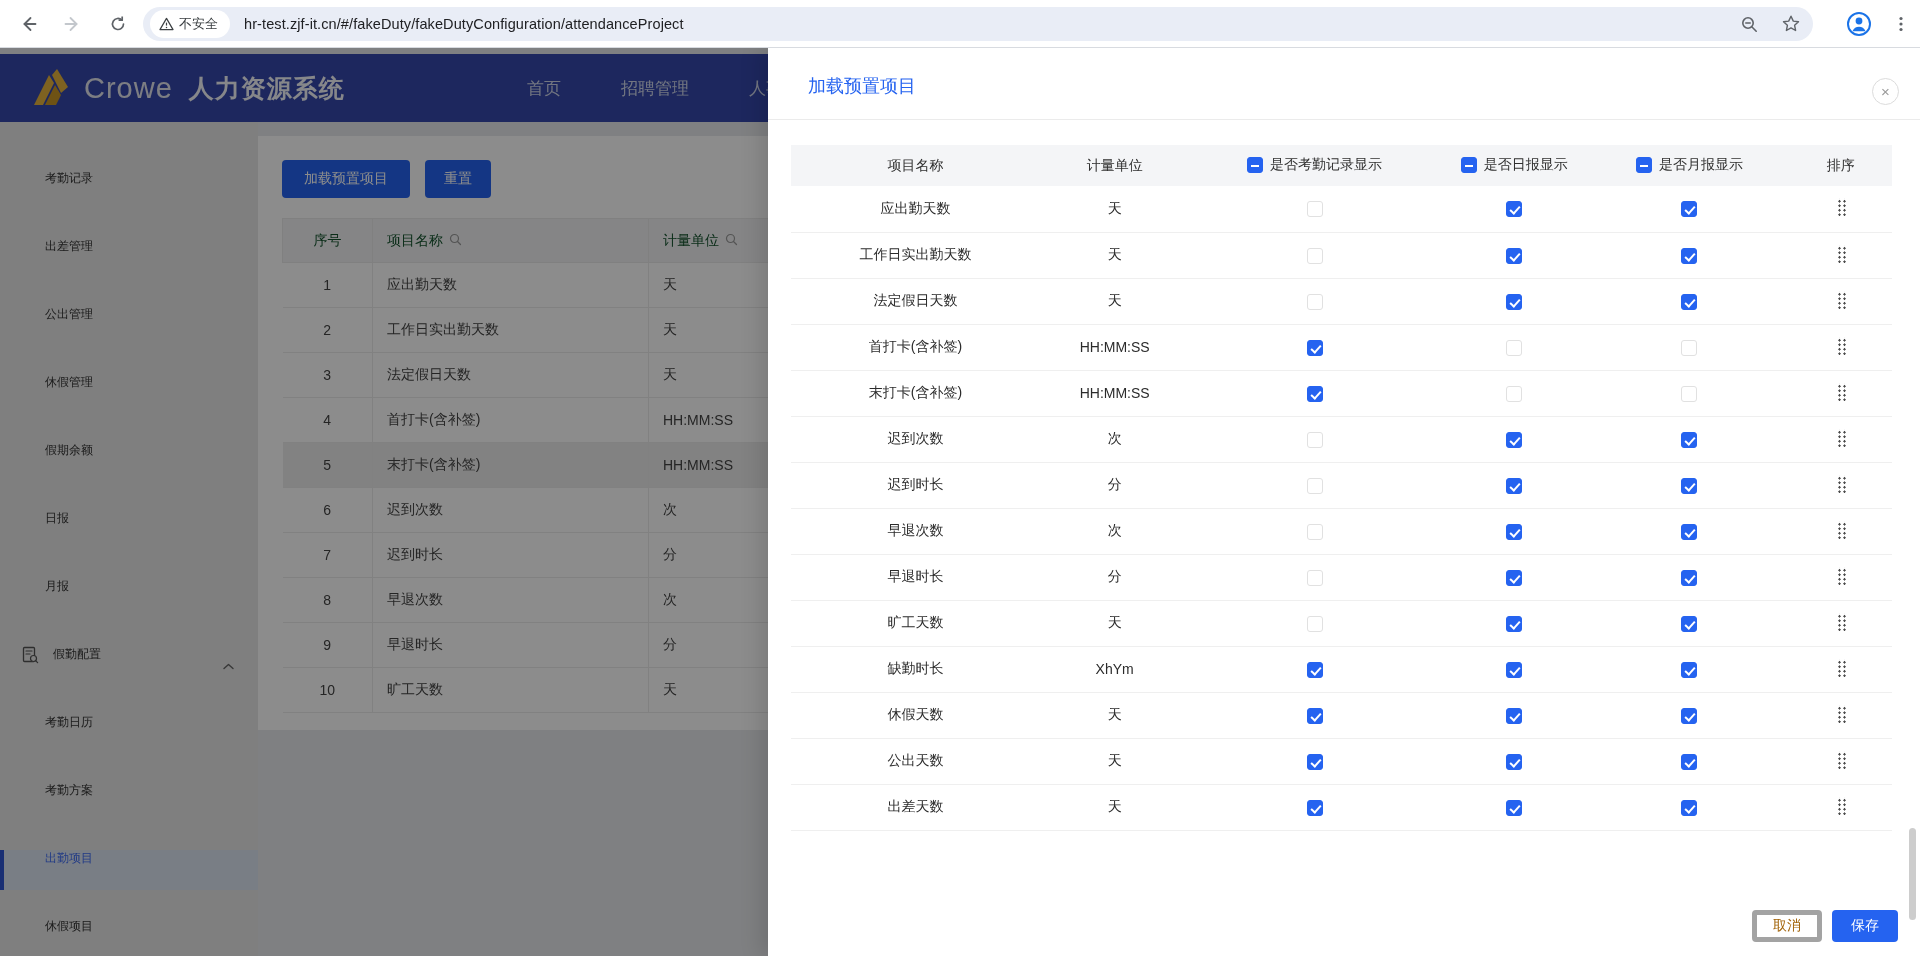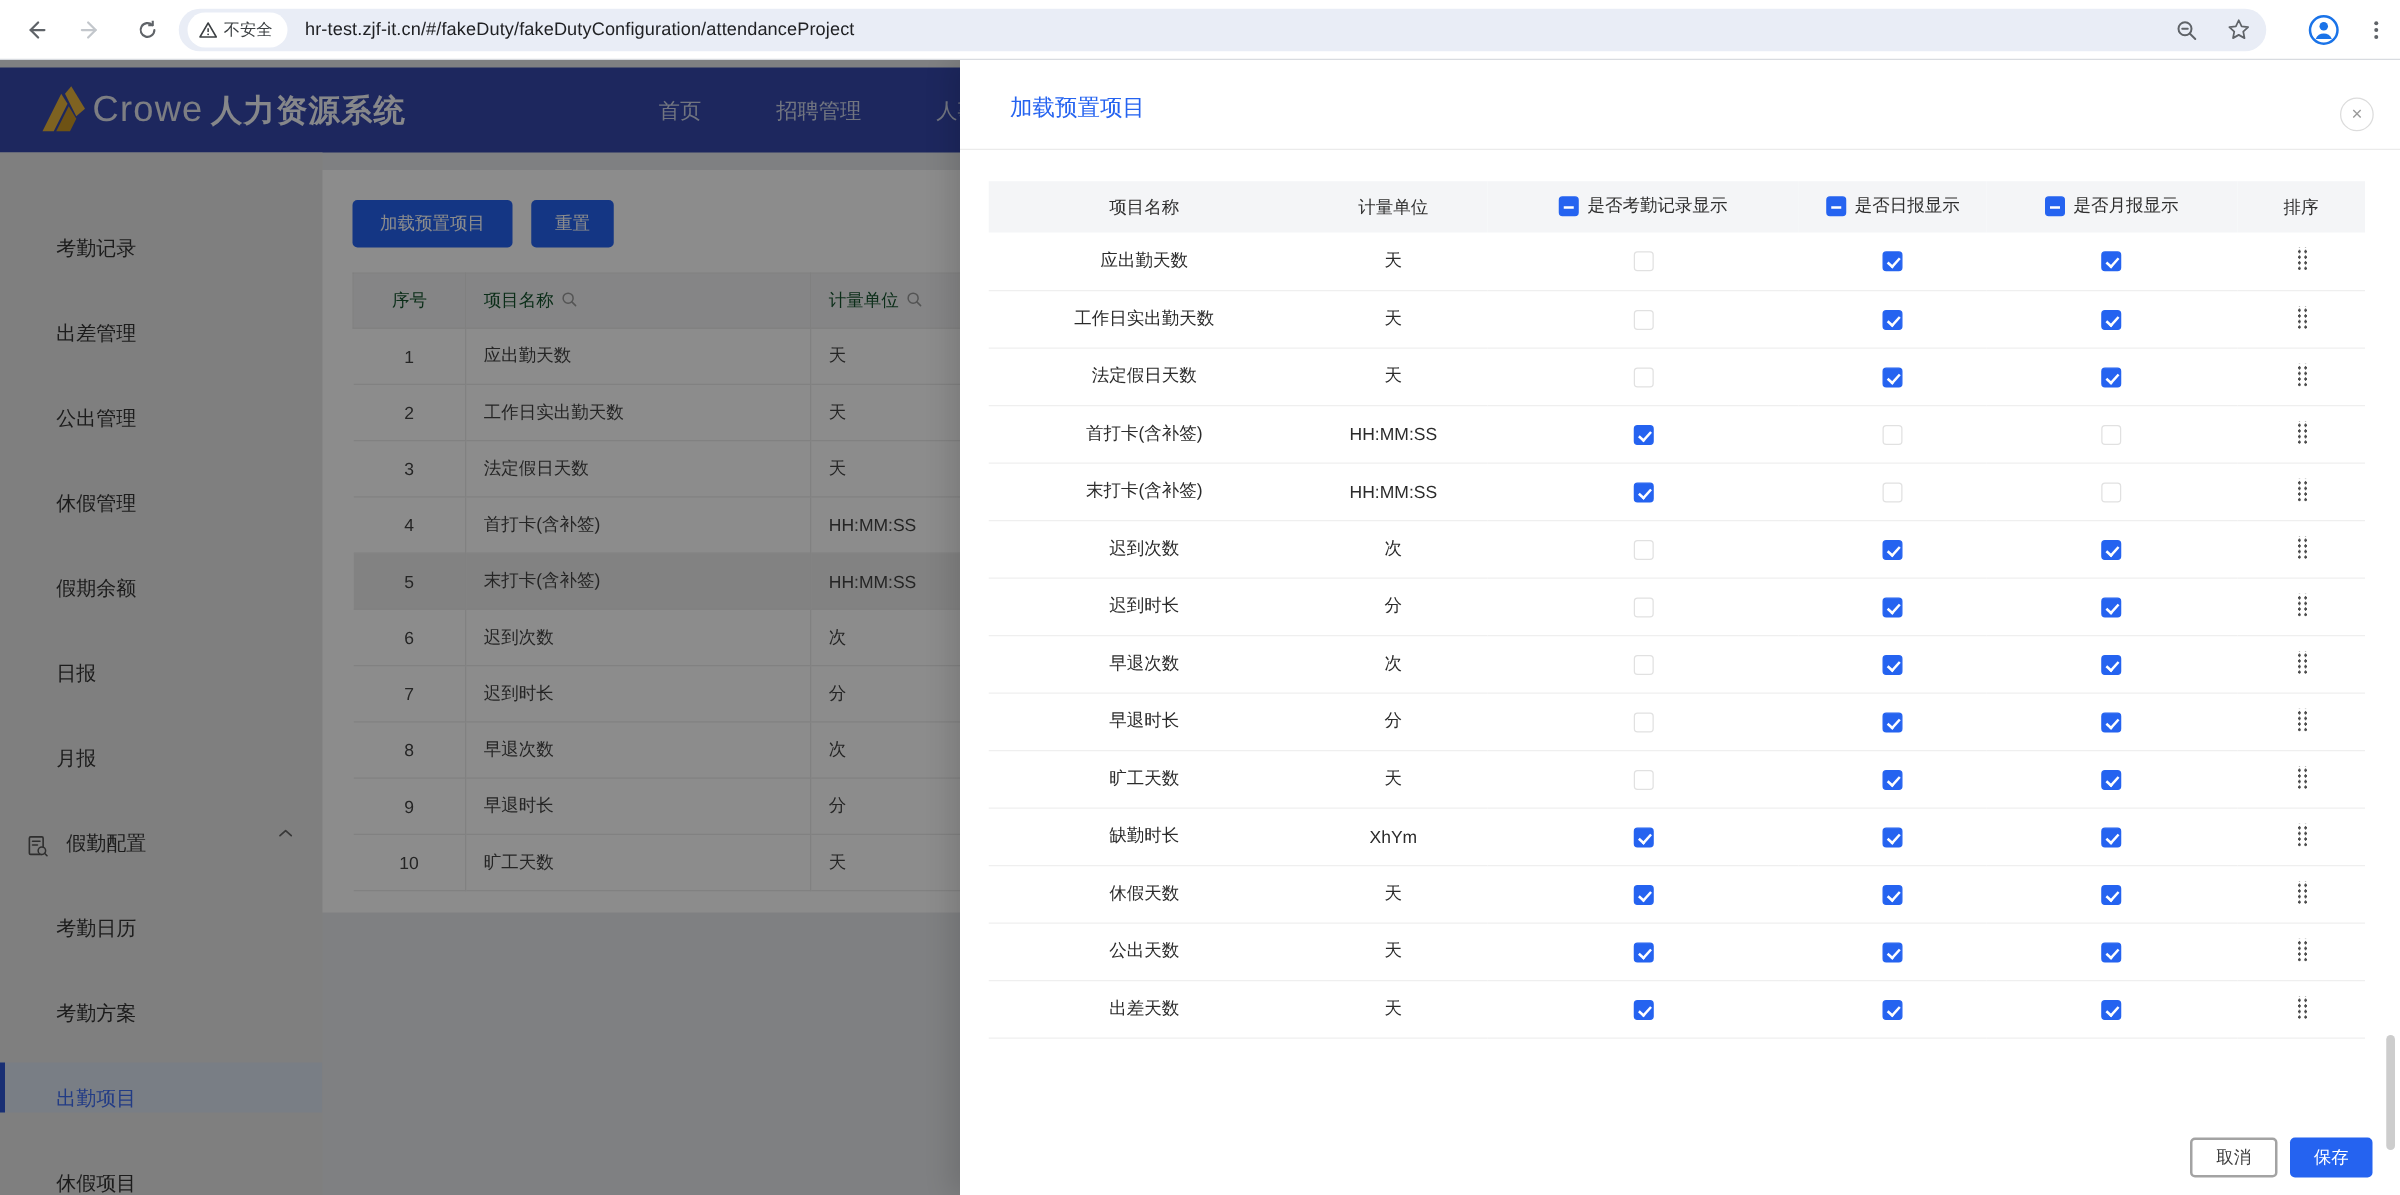--- a/index.html
+++ b/index.html
@@ -17,28 +17,28 @@
   .omnibox{position:absolute;left:143px;top:7px;width:1670px;height:34px;border-radius:17px;background:#e9edf6;display:flex;align-items:center;}
   .sec-chip{margin-left:7px;height:28px;background:#fff;border-radius:14px;display:flex;align-items:center;padding:0 12px 0 9px;gap:5px;}
   .sec-chip span{font-size:13px;color:#3c4043;}
   .url{margin-left:14px;font-size:14.5px;color:#202124;letter-spacing:.1px;white-space:nowrap;}
   .omni-icons{position:absolute;right:12px;top:0;height:34px;display:flex;align-items:center;gap:22px;}
   .chrome-right{position:absolute;right:10px;top:7px;height:34px;display:flex;align-items:center;gap:20px;}
 
   
   .page{position:absolute;left:0;top:48px;width:1920px;height:908px;background:#e8eaed;z-index:1;}
   .app-header{position:absolute;left:0;top:6px;width:1920px;height:68px;background:var(--header-bg);display:flex;align-items:center;}
-  .logo-wrap{display:flex;align-items:center;margin-left:28px;}
+  .logo-wrap{display:flex;align-items:center;margin-left:28px;gap:10px;}
   .logo-crowe{font-size:29px;color:#e3e6ee;letter-spacing:1px;}
   .logo-app{font-size:25px;color:#f4f6fb;font-weight:bold;margin-left:6px;letter-spacing:1px;}
   .top-nav{position:absolute;left:527px;top:0;height:68px;display:flex;align-items:center;gap:60px;}
   .top-nav .nav-item{font-size:17px;color:#cfd6ea;cursor:pointer;white-space:nowrap;}
 
   .sidebar{position:absolute;left:0;top:74px;width:258px;height:834px;background:#e7e7e7;overflow:hidden;}
-  .side-item{position:relative;height:40px;display:flex;align-items:flex-end;font-size:16px;color:#333;padding-left:45px;margin-bottom:28px;cursor:pointer;}
+  .side-item{position:relative;height:40px;display:flex;align-items:flex-start;font-size:12px;color:#333;padding-left:45px;margin-bottom:28px;cursor:pointer;}
   .side-item.clip{margin-top:-30px;margin-bottom:38px;}
   .side-item.group{padding-left:22px;color:#333;}
   .side-item.group .glabel{margin-left:14px;}
   .side-item.group .chev{position:absolute;right:24px;top:17px;}
   .side-item.active{background:#dde5f3;color:#3f6df2;}
   .side-item.active::before{content:"";position:absolute;left:0;top:0;width:4px;height:40px;background:#2f57d4;}
 
   .main-card{position:absolute;left:258px;top:88px;width:1662px;height:594px;background:#fff;}
   .btn{display:inline-flex;align-items:center;justify-content:center;border-radius:4px;font-size:14px;cursor:pointer;border:none;}
   .btn-primary{background:var(--primary);color:#fff;}
@@ -68,21 +68,21 @@
   .cb.on{background:var(--primary);border-color:var(--primary);}
   .cb.on::after{content:"";position:absolute;left:5px;top:2px;width:4px;height:8px;border:solid #fff;border-width:0 2px 2px 0;transform:rotate(42deg);}
   .cb.ind{background:var(--primary);border-color:var(--primary);}
   .cb.ind::after{content:"";position:absolute;left:3px;top:7px;width:8px;height:2px;background:#fff;}
 
   .drag{display:inline-block;width:10px;height:18px;cursor:grab;
         background-image:radial-gradient(circle,#4a4a4a 1.15px,transparent 1.35px);
         background-size:5px 4.5px;background-position:1px 1px;background-repeat:repeat;}
 
   .modal-footer{position:absolute;right:0;bottom:0;width:1152px;height:62px;}
-  .btn-cancel{position:absolute;right:98px;bottom:14px;width:70px;height:32px;background:#fff;border:2px solid #a3a3a3;color:#404040;border-radius:4px;font-size:14px;}
+  .btn-cancel{position:absolute;right:98px;bottom:14px;width:70px;height:32px;background:#fff;border:5px solid #a3a3a3;color:#a16207;border-radius:4px;font-size:14px;}
   .btn-save{position:absolute;right:22px;bottom:14px;width:66px;height:32px;border-radius:4px;font-size:14px;}
   .m-scroll{position:absolute;right:4px;top:780px;width:7px;height:92px;border-radius:4px;background:#cdcdcd;}
 </style>
 </head>
 <body>
 
 <div class="chrome">
   <div class="navbtn" style="left:14px">
     <svg width="18" height="18" viewBox="0 0 18 18">
         <path d="M11.5 3 5.5 9l6 6" fill="none" stroke="#5f6368" stroke-width="1.8" stroke-linecap="round" stroke-linejoin="round"></path>

